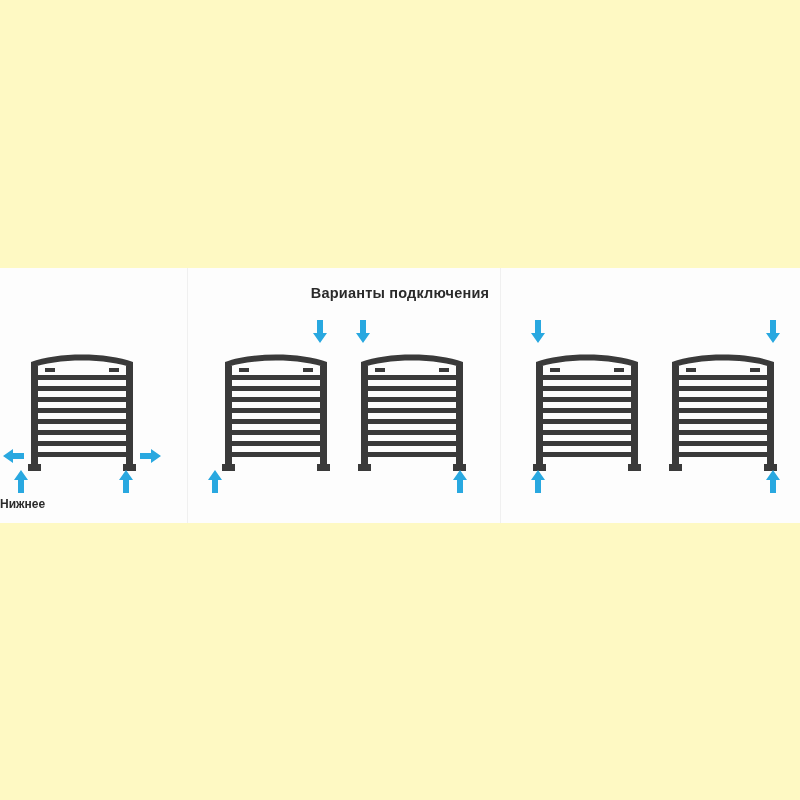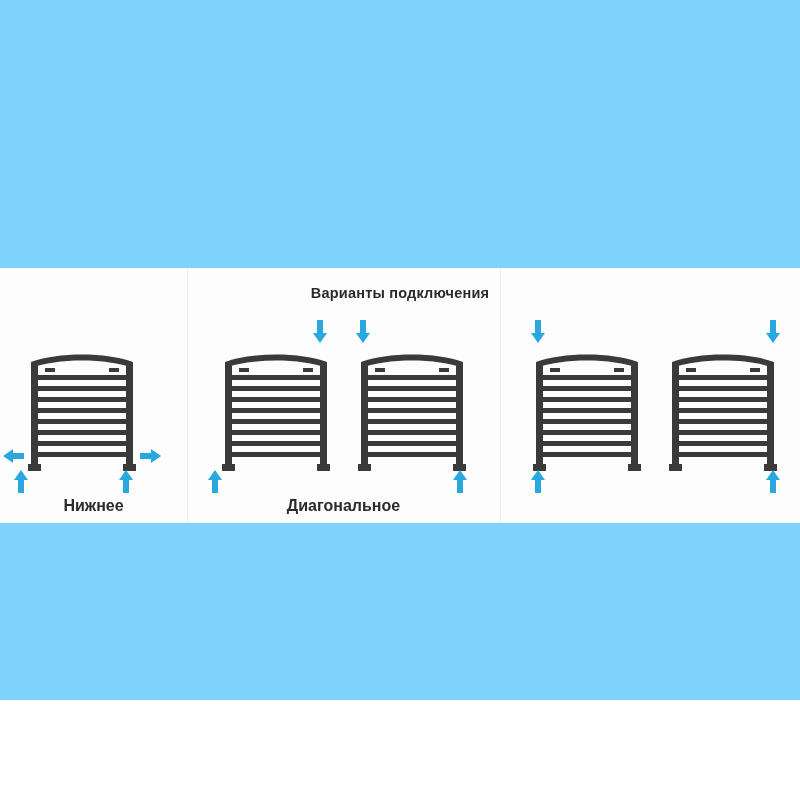--- a/index.html
+++ b/index.html
@@ -12,22 +12,22 @@
     height: 800px;
     font-family: "Liberation Sans", sans-serif;
     position: relative;
     overflow: hidden;
   }
   #stage {
     position: absolute;
     left: 0;
     top: 0;
     width: 800px;
-    height: 700px;
-    background: #7dd3fc;
+    height: 800px;
+    background: #fef9c3;
   }
   
   .panel {
     position: absolute;
     left: 0;
     top: 268px;
     width: 800px;
     height: 255px;
     background: #fdfdfd;
   }
@@ -50,22 +50,22 @@
     letter-spacing: 0.2px;
   }
   .group {
     position: absolute;
     top: 330px;
   }
   .group-label {
     position: absolute;
     top: 167px;
     width: 100%;
-    text-align: center;
-    font-size: 16px;
+    text-align: left;
+    font-size: 12px;
     font-weight: bold;
     color: #2b2b2b;
   }
   .rad {
     position: absolute;
     top: 14px;
   }
   .arrow {
     position: absolute;
   }
@@ -174,21 +174,20 @@
       </g>
     </svg>
 
     <svg class="arrow" style="left:168px; top:-10px;" width="16" height="24" viewBox="0 0 16 24">
       <path d="M8,23 L15,13 L11,13 L11,0 L5,0 L5,13 L1,13 Z" fill="#29a8e0"></path>
     </svg>
     <svg class="arrow" style="left:265px; top:140px;" width="16" height="24" viewBox="0 0 16 24">
       <path d="M8,0 L15,10 L11,10 L11,23 L5,23 L5,10 L1,10 Z" fill="#29a8e0"></path>
     </svg>
 
-    <div class="group-label">Диагональное</div>
   </div>
 
   <div class="group" style="left:500px; width:300px; height:190px;">
 
     <svg class="rad" style="left:22px;" width="130" height="130" viewBox="0 0 130 130">
       <g fill="#3a3a3a">
         <path d="M14,18 L14,125 L21,125 L21,22 Z"></path>
         <path d="M116,18 L116,125 L109,125 L109,22 Z"></path>
         <path d="M14,18 C40,8 90,8 116,18 L116,24 C90,14 40,14 14,24 Z"></path>
         <rect x="16" y="31" width="98" height="5"></rect>

